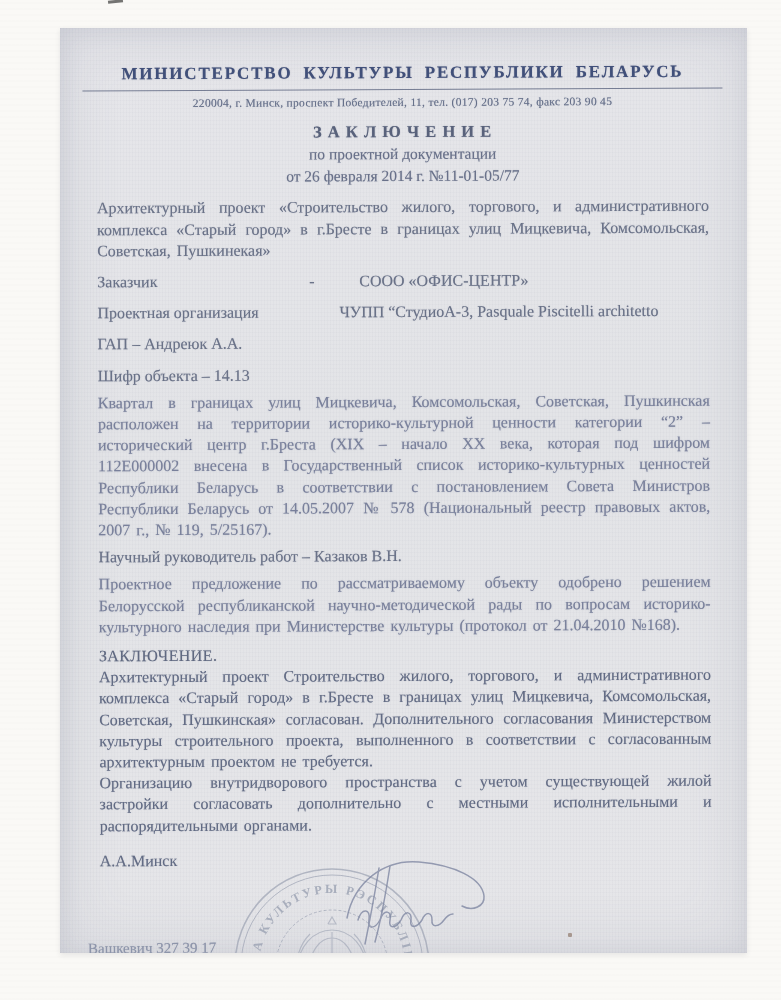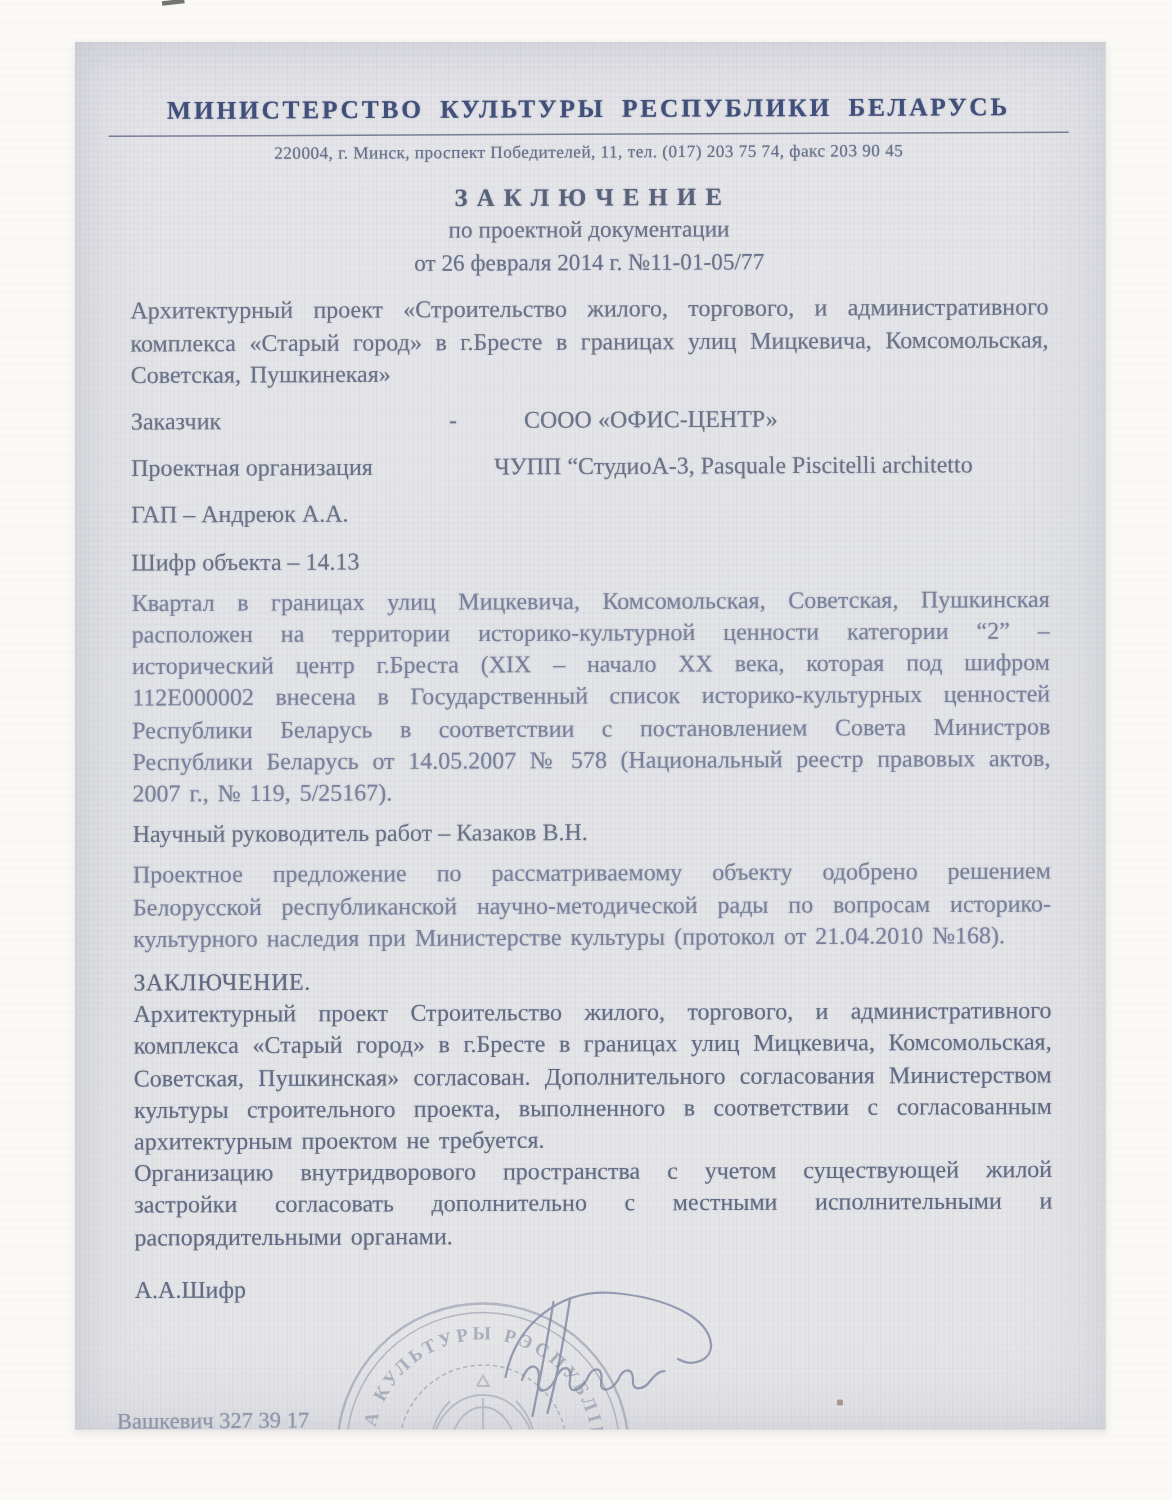--- a/index.html
+++ b/index.html
@@ -12,21 +12,21 @@
     position:relative;width:781px;height:1000px;
     background:
       repeating-linear-gradient(0deg, rgba(0,0,0,0.006) 0 2px, transparent 2px 6px),
       #faf9f6;
   }
   .artifact-top{
     position:absolute;left:108px;top:0;width:15px;height:3px;
     background:#1a1a1a;opacity:.6;transform:rotate(-6deg);
   }
   .paper{
-    position:absolute;left:50px;top:28px;width:687px;height:925px;overflow:hidden;
+    position:absolute;left:60px;top:28px;width:687px;height:925px;overflow:hidden;
     background:
       repeating-linear-gradient(90deg, rgba(130,136,155,0.045) 0 1px, transparent 1px 3px),
       repeating-linear-gradient(0deg, rgba(130,136,155,0.035) 0 1px, transparent 1px 4px),
       linear-gradient(172deg,#e6e6ea 0%,#e3e4e7 45%,#e6e6e9 100%);
     box-shadow:
       inset 0 0 60px rgba(108,113,135,0.16),
       inset 3px 3px 20px rgba(108,113,135,0.10),
       0 2px 5px rgba(60,60,72,0.10);
   }
   .content{
@@ -125,21 +125,21 @@
 
       <p class="mt6" style="margin-bottom:0;">Научный руководитель работ – Казаков В.Н.</p>
 
       <p class="just faded mt6">Проектное предложение по рассматриваемому объекту одобрено решением Белорусской республиканской научно-методической рады по вопросам историко-культурного наследия при Министерстве культуры (протокол от 21.04.2010 №168).</p>
 
       <div class="concl-head">ЗАКЛЮЧЕНИЕ.</div>
       <p class="just darker mt0">Архитектурный проект Строительство жилого, торгового, и административного комплекса «Старый город» в г.Бресте в границах улиц Мицкевича, Комсомольская, Советская, Пушкинская» согласован. Дополнительного согласования Министерством культуры строительного проекта, выполненного в соответствии с согласованным архитектурным проектом не требуется.</p>
       <p class="just darker mt0">Организацию внутридворового пространства с учетом существующей жилой застройки согласовать дополнительно с местными исполнительными и распорядительными органами.</p>
 
       <div class="sig-row">
-        <span>А.А.Шифр</span>
+        <span>А.А.Минск</span>
       </div>
 
     </div>
 
     <svg class="stamp" width="240" height="240" viewBox="0 0 240 240">
       <defs>
         <path id="sealArc" d="M 47,120 A 73,73 0 1 1 193,120" fill="none"></path>
       </defs>
       <g fill="none" stroke="#a0a6b6" stroke-width="1.6" opacity="0.85">
         <circle cx="120" cy="120" r="97"></circle>

